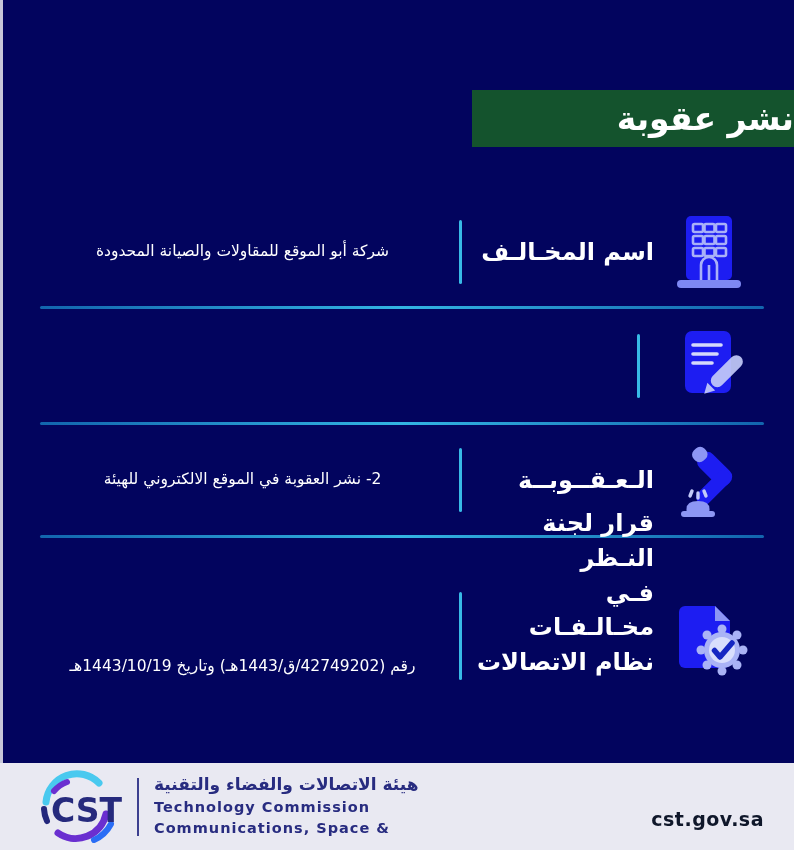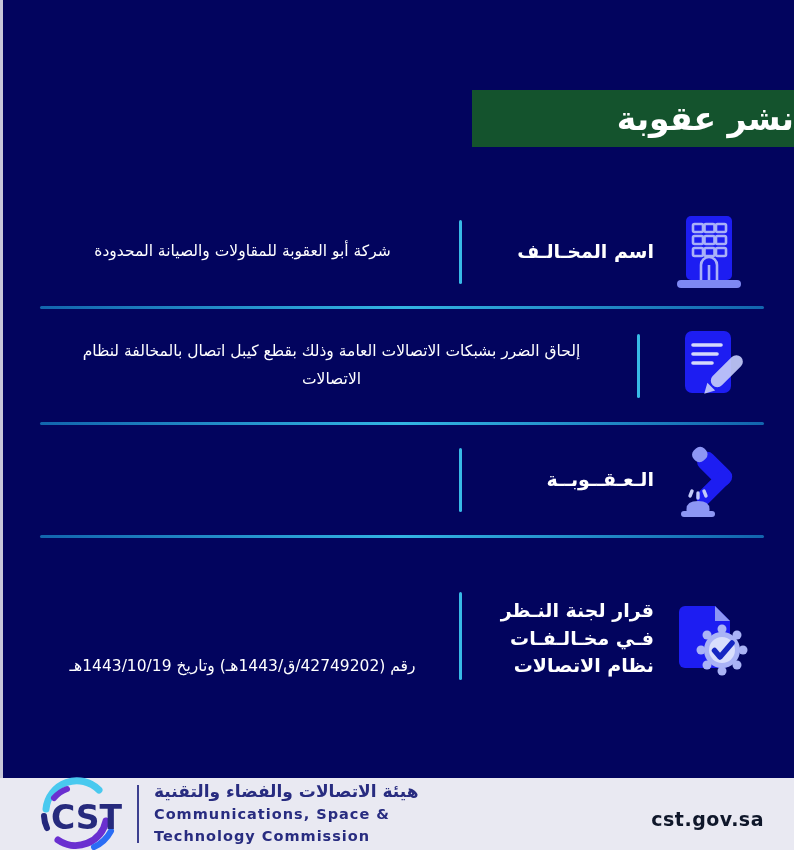--- a/index.html
+++ b/index.html
@@ -18,34 +18,34 @@
 
   
   .rows { position:absolute; top:198px; left:40px; width:724px; direction:rtl; color:#ffffff; }
   .row { display:flex; align-items:center; }
   .row.h1 { height:108px; }
   .row.h2 { height:113px; }
   .row.h3 { height:110px; }
   .row.h4 { height:142px;align-items:flex-end; }
   .icon-cell { width:110px; flex:none; display:flex; align-items:center; justify-content:center; }
   .label-cell {
-    width:178px; flex:none; font-size:19px; font-weight:bold;
+    width:178px; flex:none; font-size:24px; font-weight:bold;
     text-align:right; line-height:1.45; white-space:pre-line;
   }
   .vline { width:3px; flex:none; border-radius:2px; background:#38bae6; height:64px; margin:0 14px; }
   .row.h4 .vline { height:88px; }
   .content-cell {
     flex:1; text-align:center; font-size:15.5px; line-height:1.75; padding:0 26px;
     direction:rtl;
   }
   .divider { height:3px; border-radius:2px; background:linear-gradient(90deg,#1265ae,#33b5e3 50%,#1265ae); }
 
   
   .footer {
-    position:absolute; bottom:0; left:0; width:794px; height:72px;
+    position:absolute; bottom:0; left:0; width:794px; height:87px;
     background:#e9e9f2; display:flex; align-items:center;
   }
   .footer-logo-group { display:flex; align-items:center; margin-left:34px; gap:15px; }
   .footer-sep { width:2px; height:58px; background:#3c3f8f; }
   .org-names { color:#282c80; }
   .org-ar { font-size:17px; font-weight:bold; direction:rtl; text-align:right; margin-bottom:3px; }
   .org-en { font-size:14.5px; font-weight:bold; letter-spacing:1px; line-height:1.45; }
   .website {
     position:absolute; right:30px; bottom:20px;
     font-size:19px; font-weight:bold; color:#0f172a; letter-spacing:0.5px;
@@ -78,41 +78,40 @@
               <rect x="39.5" y="36" width="10" height="8" rx="1.5"></rect>
               <rect x="51" y="36" width="10" height="8" rx="1.5"></rect>
             <path d="M36 68 v-15 a8 8 0 0 1 16 0 v15"></path>
             <line x1="44" y1="53" x2="44" y2="68"></line>
           </g>
           <rect x="12" y="68" width="64" height="8" rx="4" fill="#7e88f4"></rect>
         </svg>
       </div>
       <div class="label-cell">اسم المخـالـف</div>
       <div class="vline"></div>
-      <div class="content-cell">شركة أبو العقوبة للمقاولات والصيانة المحدودة</div>
+      <div class="content-cell">شركة أبو الموقع للمقاولات والصيانة المحدودة</div>
     </div>
     <div class="divider"></div>
 
     <div class="row h2">
       <div class="icon-cell">
         <svg width="84" height="80" viewBox="0 0 84 80">
           <rect x="18" y="5" width="46" height="62" rx="7" fill="#1d1df2"></rect>
           <g stroke="#d5dafb" stroke-width="3.6" stroke-linecap="round">
             <line x1="26" y1="19" x2="54" y2="19"></line>
             <line x1="26" y1="28" x2="50" y2="28"></line>
             <line x1="26" y1="37" x2="45" y2="37"></line>
           </g>
           <g transform="rotate(45 57 48)" opacity="0.92">
             <rect x="50.5" y="24" width="13" height="40" rx="6.5" fill="#c3caf9"></rect>
             <path d="M51.5 66 L62.5 66 L57 76 Z" fill="#c3caf9"></path>
           </g>
         </svg>
       </div>
       <div class="vline"></div>
-      <div class="content-cell">إلحاق الضرر بشبكات الاتصالات العامة وذلك بقطع كيبل اتصال بالمخالفة لنظام الاتصالات</div>
     </div>
     <div class="divider"></div>
 
     <div class="row h3">
       <div class="icon-cell">
         <svg width="88" height="82" viewBox="0 0 88 82">
           <g transform="rotate(45 50 30)">
             <rect x="30" y="21" width="40" height="19" rx="8" fill="#1d1df2"></rect>
             <rect x="22" y="23" width="14" height="15" rx="6" fill="#8d96f4"></rect>
           </g>
@@ -124,20 +123,21 @@
             <line x1="33" y1="54" x2="33" y2="59"></line>
             <line x1="39" y1="52" x2="41" y2="57"></line>
           </g>
           <path d="M22 74 q-3 -12 11 -12 q14 0 11 12 z" fill="#8d96f4"></path>
           <rect x="16" y="72" width="34" height="6" rx="3" fill="#8d96f4"></rect>
         </svg>
       </div>
       <div class="label-cell">الـعـقــوبــة</div>
       <div class="vline"></div>
       <div class="content-cell">
+        <div>2- نشر العقوبة في الموقع الالكتروني للهيئة</div>
       </div>
     </div>
     <div class="divider"></div>
 
     <div class="row h4">
       <div class="icon-cell">
         <svg width="86" height="82" viewBox="0 0 86 82">
           <path d="M19 8 h30 l15 15 v41 a6 6 0 0 1 -6 6 H19 a6 6 0 0 1 -6 -6 V14 a6 6 0 0 1 6 -6 z" fill="#1d1df2"></path>
           <path d="M49 8 l15 15 h-15 z" fill="#8d96f4"></path>
           <g fill="#aab3f6">
@@ -171,20 +171,20 @@
         <path d="M20 22 A 31 31 0 0 1 33 13" fill="none" stroke="#6a2fd0" stroke-width="6" stroke-linecap="round"></path>
         <path d="M72 45 A 31 31 0 0 1 24 64" fill="none" stroke="#6a2fd0" stroke-width="7" stroke-linecap="round"></path>
         <path d="M77 55 A 36 36 0 0 1 60 71" fill="none" stroke="#2a6df5" stroke-width="6" stroke-linecap="round"></path>
         <path d="M10 40 A 31 31 0 0 0 13 52" fill="none" stroke="#23277c" stroke-width="6" stroke-linecap="round"></path>
         <text x="17" y="53" font-size="33" font-weight="bold" fill="#262a7d" font-family="DejaVu Sans, sans-serif">CST</text>
       </svg>
       <div class="footer-sep"></div>
       <div class="org-names">
         <div class="org-ar">هيئة الاتصالات والفضاء والتقنية</div>
         <div class="org-en">
+          <div>Technology Commission</div>
           <div>Communications, Space &amp;</div>
-          <div>Technology Commission</div>
         </div>
       </div>
     </div>
     <div class="website">cst.gov.sa</div>
   </div>
 </div>
 
 </body></html>

